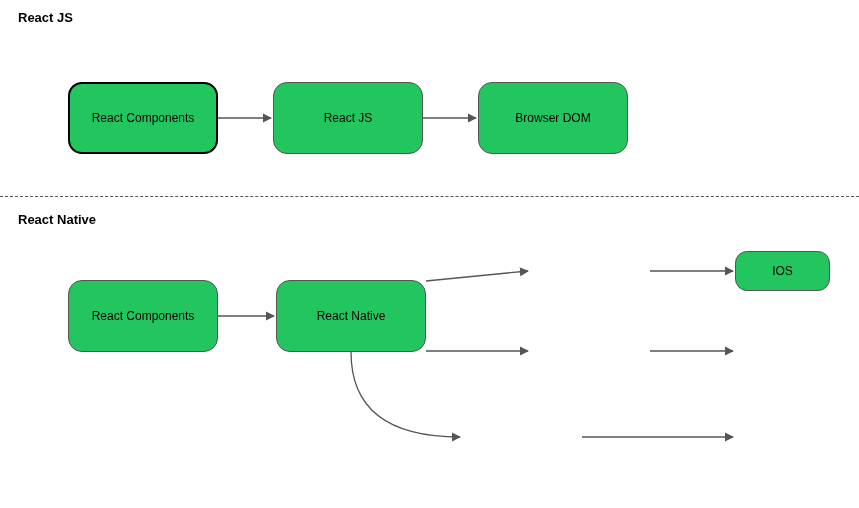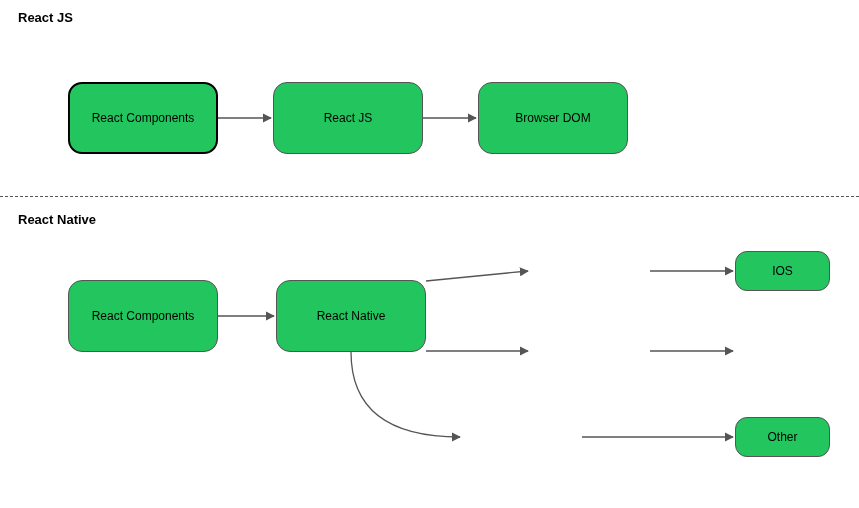--- a/index.html
+++ b/index.html
@@ -71,21 +71,20 @@
   <div class="node rounded" style="left:68px; top:280px; width:150px; height:72px;">React Components</div>
 
   <div class="node rounded" style="left:276px; top:280px; width:150px; height:72px;">React Native</div>
 
 
 
 
   <div class="node rect" style="left:735px; top:251px; width:95px; height:40px;">IOS</div>
 
 
-  <div class="node rect" style="left:735px; top:417px; width:95px; height:40px;">Other</div>
 
   <svg class="arrows">
     <defs>
       <marker id="arrow" viewBox="0 0 10 10" refX="9" refY="5" markerWidth="7" markerHeight="7" orient="auto-start-reverse">
         <path d="M 0 0 L 10 5 L 0 10 z" fill="#555"></path>
       </marker>
     </defs>
 
     <line x1="218" y1="118" x2="271" y2="118" stroke="#555" stroke-width="1.3" marker-end="url(#arrow)"></line>
     <line x1="423" y1="118" x2="476" y2="118" stroke="#555" stroke-width="1.3" marker-end="url(#arrow)"></line>

